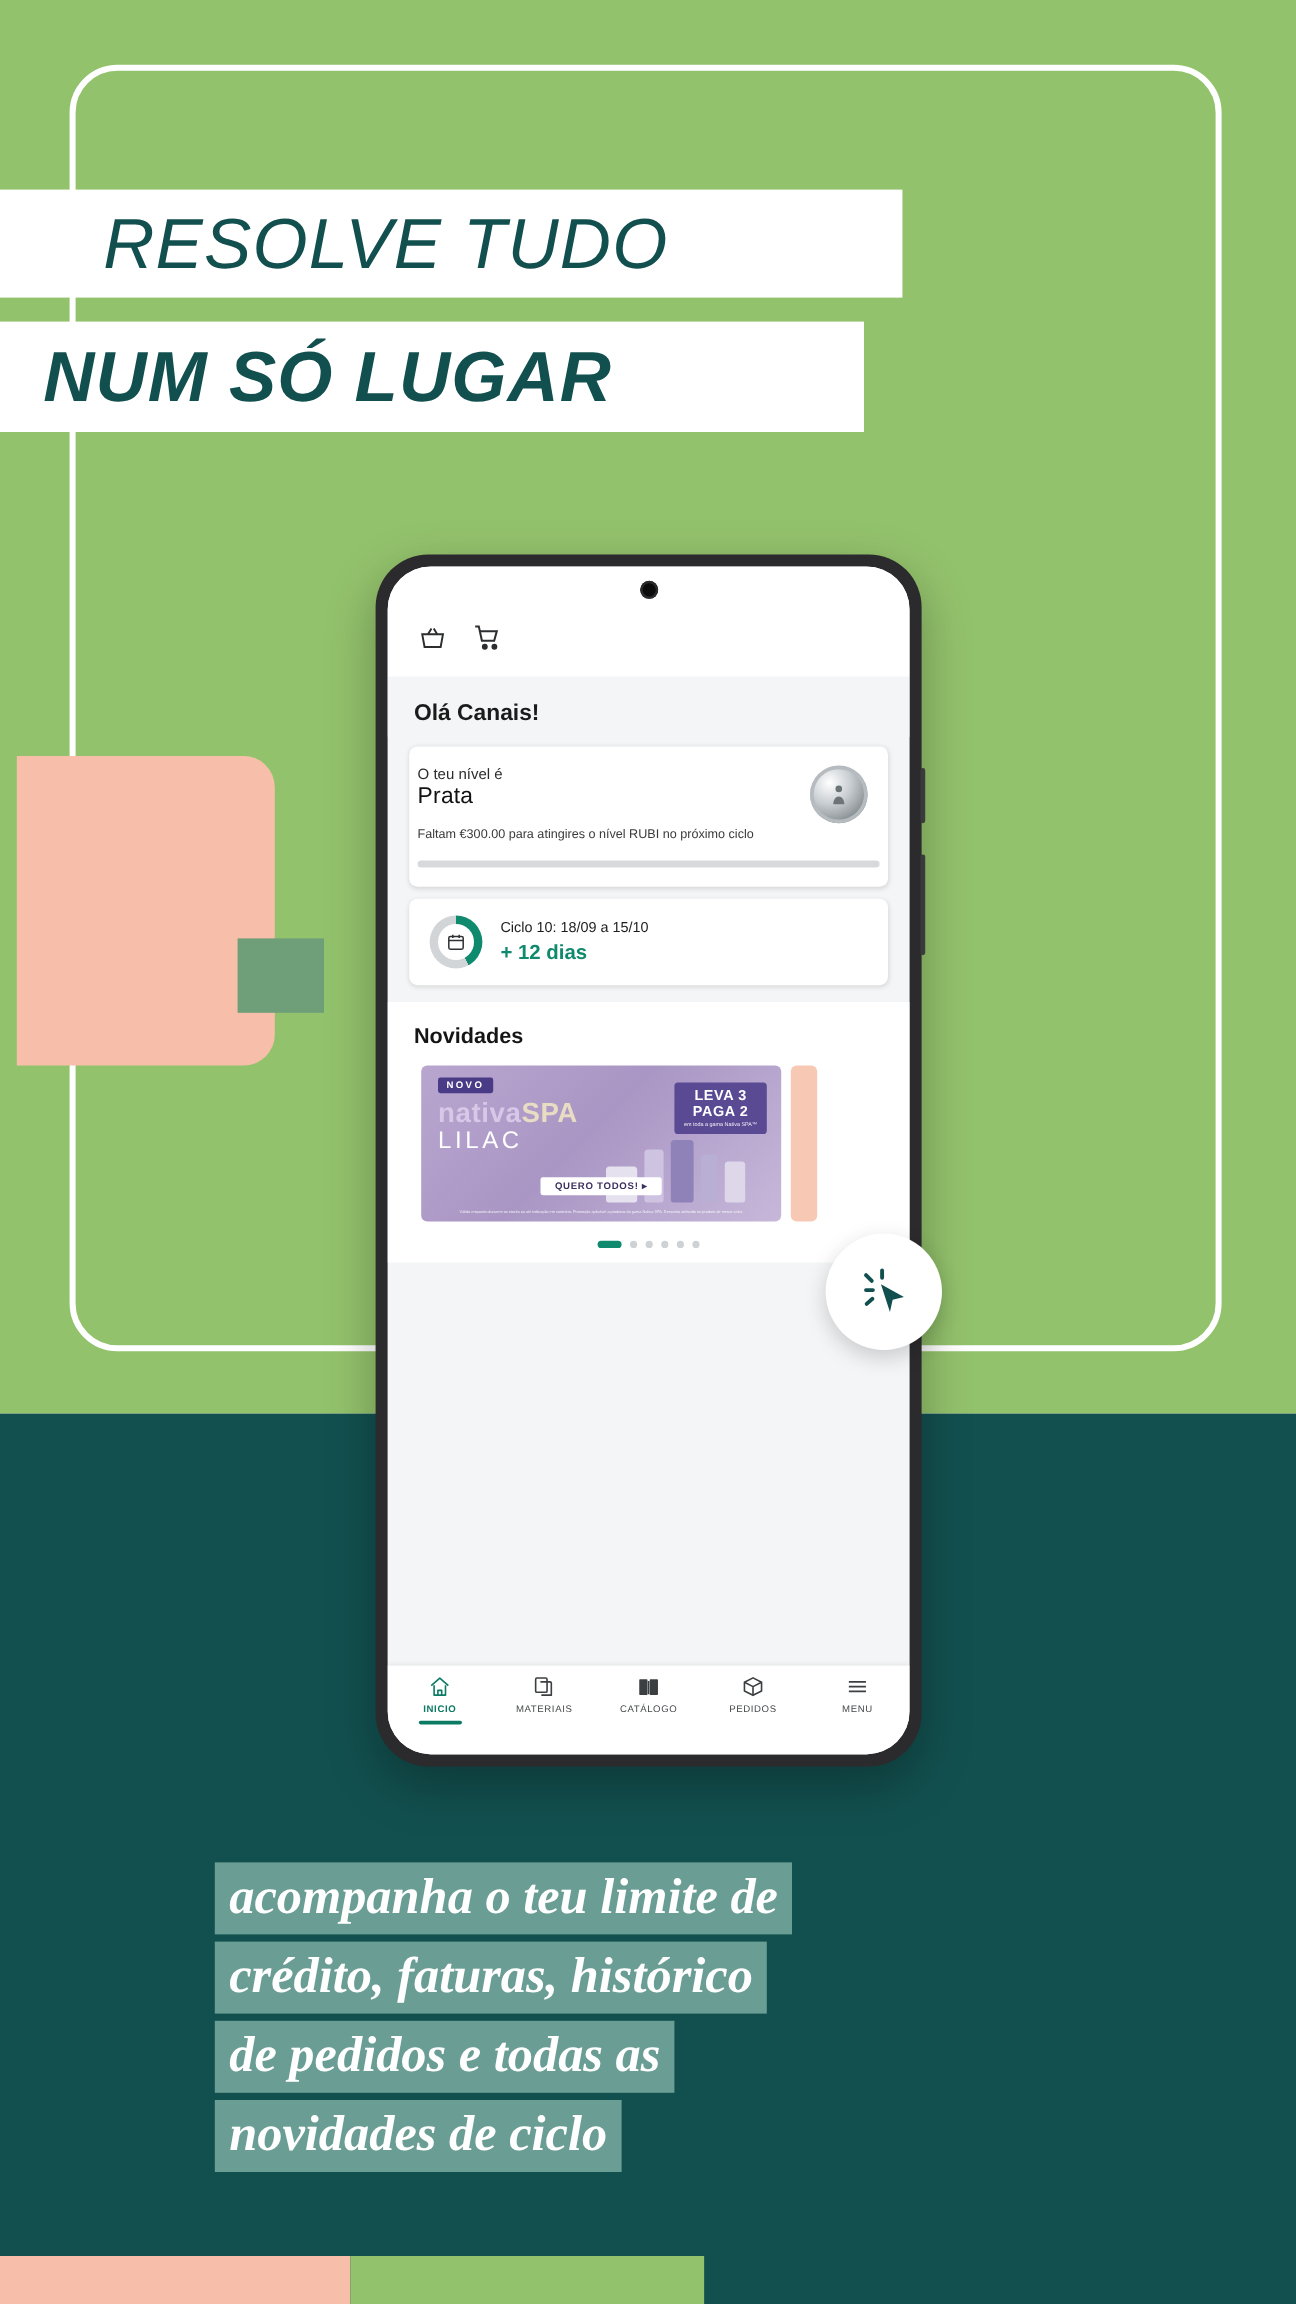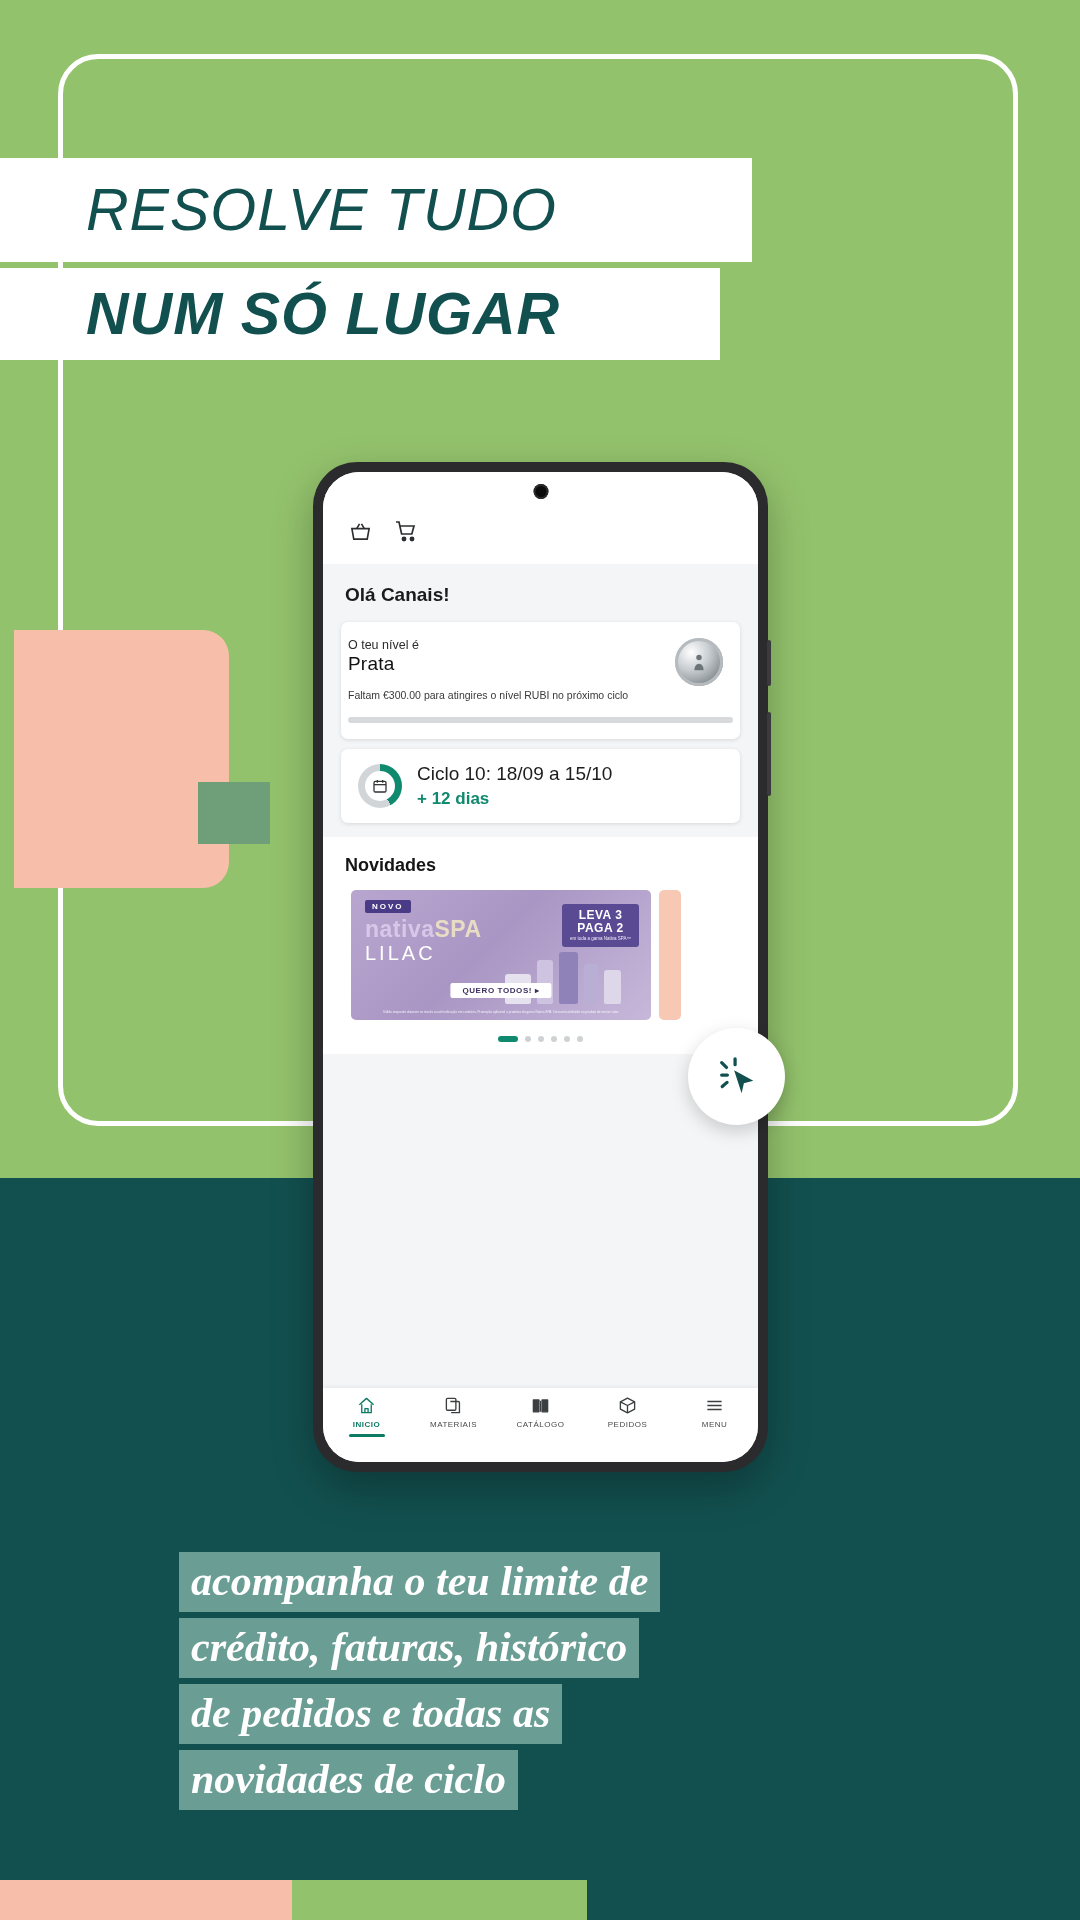--- a/index.html
+++ b/index.html
@@ -60,29 +60,29 @@
   }
   .band span {
     color: #12504f;
     font-family: "Liberation Sans", sans-serif;
     font-style: italic;
     letter-spacing: 1px;
     white-space: nowrap;
   }
   .band-1 {
     left: 0; top: 158px;
-    width: 752px; height: 104px;
+    width: 752px; height: 90px;
     padding-left: 86px;
     box-sizing: border-box;
   }
   .band-1 span { font-size: 59px; font-weight: 400; }
   .band-2 {
     left: 0; top: 268px;
     width: 720px; height: 92px;
-    padding-left: 86px;
+    padding-left: 36px;
     box-sizing: border-box;
   }
   .band-2 span { font-size: 59px; font-weight: 700; }
 
   
   .phone {
     position: absolute;
     left: 313px; top: 462px;
     width: 455px; height: 1010px;
     background: #2b2b2d;
@@ -207,21 +207,21 @@
     background: conic-gradient(#0f8a6e 0 42%, #d2d5d7 42% 100%);
     display: flex; align-items: center; justify-content: center;
     flex: none;
   }
   .ring > span {
     width: 30px; height: 30px;
     border-radius: 50%;
     background: #ffffff;
     display: flex; align-items: center; justify-content: center;
   }
-  .cycle-dates { font-size: 19px; color: #1d1d1d; }
+  .cycle-dates { font-size: 12px; color: #1d1d1d; }
   .cycle-days { font-size: 17px; color: #0f8a6e; font-weight: 700; margin-top: 4px; }
 
   
   .nov-wrap {
     background: #ffffff;
     margin-top: 14px;
     padding: 18px 0 10px 0;
   }
   .nov-title {
     font-size: 18px; font-weight: 700; color: #151515;

